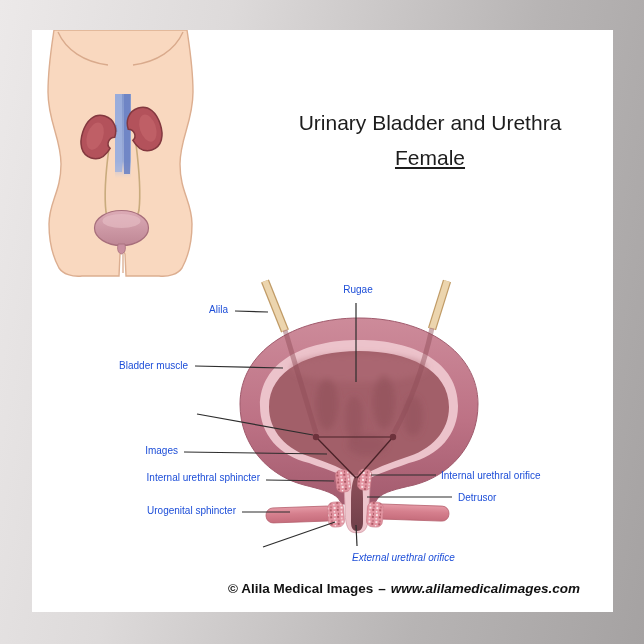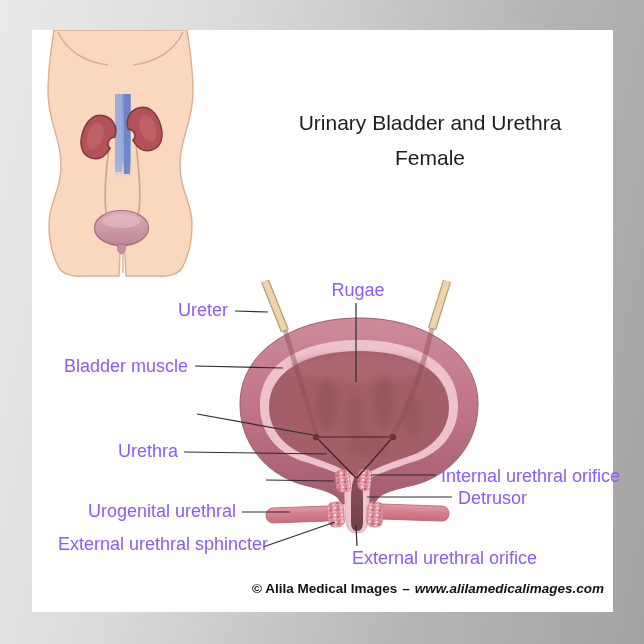--- a/index.html
+++ b/index.html
@@ -10,28 +10,28 @@
   }
   .poster{
     position:absolute;left:32px;top:30px;width:581px;height:582px;
     background:#ffffff;
   }
   .art{position:absolute;left:0;top:0;}
   .title-block{
     position:absolute;left:238px;top:80px;width:320px;text-align:center;
     color:#1d1d1d;font-size:21px;line-height:26px;
   }
-  .title-line2{margin-top:9px;}
+  .title-line2{margin-top:9px;text-decoration:underline;}
   .lbl{
-    position:absolute;color:#8b5cf6;font-size:18px;line-height:18px;white-space:nowrap;
+    position:absolute;color:#1d4ed8;font-size:10px;line-height:18px;white-space:nowrap;
   }
   .lbl.r{text-align:right;}
   .lbl.c{text-align:center;}
   .footer{
-    position:absolute;left:196px;top:551px;width:400px;text-align:center;
+    position:absolute;left:196px;top:551px;width:400px;
     color:#111;font-size:13.5px;font-weight:bold;white-space:nowrap;
   }
   .footer .site{font-style:italic;}
   .footer .sep{padding:0 5px;}
 </style>
 </head>
 <body>
 
 <div class="stage">
   <div class="poster">
@@ -159,27 +159,27 @@
         <line x1="324" y1="495" x2="325" y2="516"></line>
       </g>
     </svg>
 
     <div class="title-block">
       <div>Urinary Bladder and Urethra</div>
       <div class="title-line2">Female</div>
     </div>
 
     <div class="lbl c" style="left:286px;top:251px;width:80px;">Rugae</div>
-    <div class="lbl r" style="left:116px;top:271px;width:80px;">Ureter</div>
+    <div class="lbl r" style="left:116px;top:271px;width:80px;">Alila</div>
     <div class="lbl r" style="left:26px;top:327px;width:130px;">Bladder muscle</div>
-    <div class="lbl r" style="left:66px;top:412px;width:80px;">Urethra</div>
-    <div class="lbl r" style="left:4px;top:472px;width:200px;">Urogenital urethral</div>
-    <div class="lbl r" style="left:26px;top:505px;width:200px;">External urethral sphincter</div>
+    <div class="lbl r" style="left:66px;top:412px;width:80px;">Images</div>
+    <div class="lbl r" style="left:28px;top:439px;width:200px;">Internal urethral sphincter</div>
+    <div class="lbl r" style="left:4px;top:472px;width:200px;">Urogenital sphincter</div>
     <div class="lbl" style="left:409px;top:437px;text-align:center;">Internal urethral orifice</div>
     <div class="lbl" style="left:426px;top:459px;">Detrusor</div>
-    <div class="lbl" style="left:320px;top:519px;">External urethral orifice</div>
+    <div class="lbl" style="left:320px;top:519px;font-style:italic;">External urethral orifice</div>
 
     <div class="footer">
       <span>© Alila Medical Images</span><span class="sep">–</span><span class="site">www.alilamedicalimages.com</span>
     </div>
 
   </div>
 </div>
 
 </body></html>

